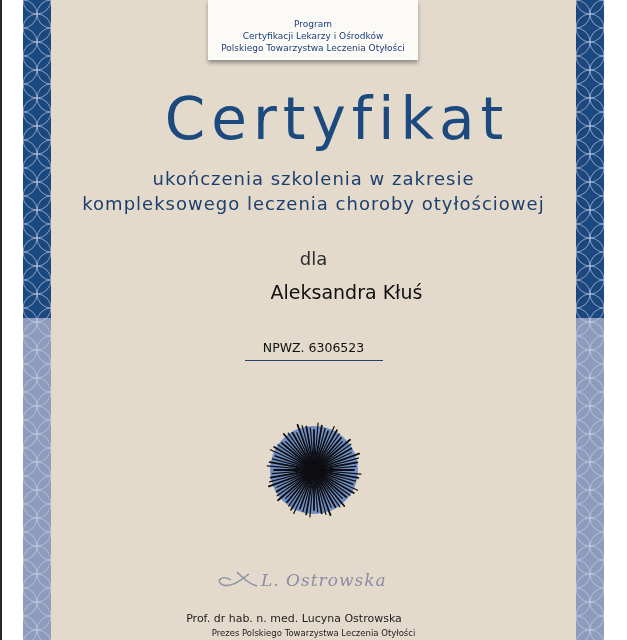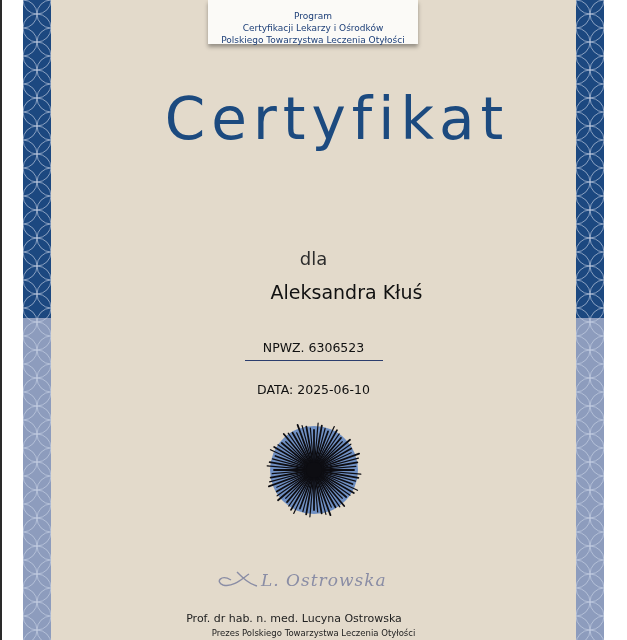--- a/index.html
+++ b/index.html
@@ -5,21 +5,21 @@
   html, body { margin:0; padding:0; }
   body { width:627px; height:640px; overflow:hidden; position:relative; background:#ffffff; font-family:"DejaVu Sans", sans-serif; }
   .edge-left { position:absolute; left:0; top:0; width:2px; height:640px; background:#2a2a2a; }
   .strip { position:absolute; top:0; width:28px; height:640px; overflow:hidden; }
   .strip.left { left:23px; }
   .strip.right { left:576px; }
   .strip .dark { position:absolute; left:0; top:0; width:28px; height:318px; background:#1c4880; }
   .strip .light { position:absolute; left:0; top:318px; width:28px; height:322px; background:#8d9cbd; }
   .strip svg { position:absolute; left:0; top:0; }
   .page { position:absolute; left:51px; top:0; width:525px; height:640px; background:#e3dacb; }
-  .badge { position:absolute; left:157px; top:0; width:210px; height:44px; background:#fbfaf7; box-shadow:0 3px 4px rgba(0,0,0,0.35); text-align:center; font-family:"DejaVu Sans", sans-serif; font-size:9px; color:#1d3f78; line-height:12px; padding-top:10px; box-sizing:border-box; }
+  .badge { position:absolute; left:157px; top:0; width:210px; height:60px; background:#fbfaf7; box-shadow:0 3px 4px rgba(0,0,0,0.35); text-align:center; font-family:"DejaVu Sans", sans-serif; font-size:9px; color:#1d3f78; line-height:12px; padding-top:18px; box-sizing:border-box; }
   .badge div { white-space:nowrap; }
   .title { position:absolute; left:0; width:572px; top:80px; text-align:center; font-family:"DejaVu Sans", sans-serif; font-size:58px; letter-spacing:6px; color:#1c4a7f; line-height:78px; }
   .subtitle { position:absolute; left:0; width:525px; top:166px; text-align:center; font-family:"DejaVu Sans", sans-serif; font-size:18px; letter-spacing:1px; color:#1d3f6e; line-height:25px; }
   .dla { position:absolute; left:0; width:525px; top:248px; text-align:center; font-size:18px; color:#2d2d2d; }
   .name { position:absolute; left:0; width:525px; top:281px; text-align:center; font-size:19px; color:#111;margin-left:33px; }
   .npwz { position:absolute; left:0; width:525px; top:340px; text-align:center; font-size:12.5px; color:#111; }
   .npwz-line { position:absolute; left:194px; top:360px; width:138px; height:1px; background:#2b3d6e; }
   .date { position:absolute; left:0; width:525px; top:382px; text-align:center; font-size:12.5px; color:#111; }
   .logo { position:absolute; left:213px; top:420px; width:100px; height:100px; }
   .sig { position:absolute; left:158px; top:560px; width:200px; height:40px; }
@@ -57,28 +57,29 @@
 
 <div class="page">
   <div class="badge">
     <div>Program</div>
     <div>Certyfikacji Lekarzy i Ośrodków</div>
     <div>Polskiego Towarzystwa Leczenia Otyłości</div>
   </div>
 
   <div class="title">Certyfikat</div>
   <div class="subtitle">
+    <div>ukończenia szkolenia w zakresie</div>
+    <div>kompleksowego leczenia choroby otyłościowej</div>
   </div>
 
   <div class="dla">dla</div>
   <div class="name">Aleksandra Kłuś</div>
 
   <div class="npwz">NPWZ. 6306523</div>
   <div class="npwz-line"></div>
-  <div class="date">DATA: 2025-06-10</div>
 
   <svg class="logo" viewBox="0 0 100 100">
     <circle cx="50" cy="50" r="44" fill="#6f8fc2"></circle>
     <g stroke="#0d0d12" stroke-width="1.6" stroke-linecap="round" id="rays">
         <line x1="50" y1="50" x2="90.00" y2="50.00" stroke-width="1.8"></line>
         <line x1="50" y1="50" x2="96.82" y2="54.10" stroke-width="1.2"></line>
         <line x1="50" y1="50" x2="94.32" y2="57.81" stroke-width="1.8"></line>
         <line x1="50" y1="50" x2="91.53" y2="61.13" stroke-width="1.2"></line>
         <line x1="50" y1="50" x2="88.53" y2="64.02" stroke-width="1.8"></line>
         <line x1="50" y1="50" x2="93.50" y2="70.29" stroke-width="1.2"></line>

